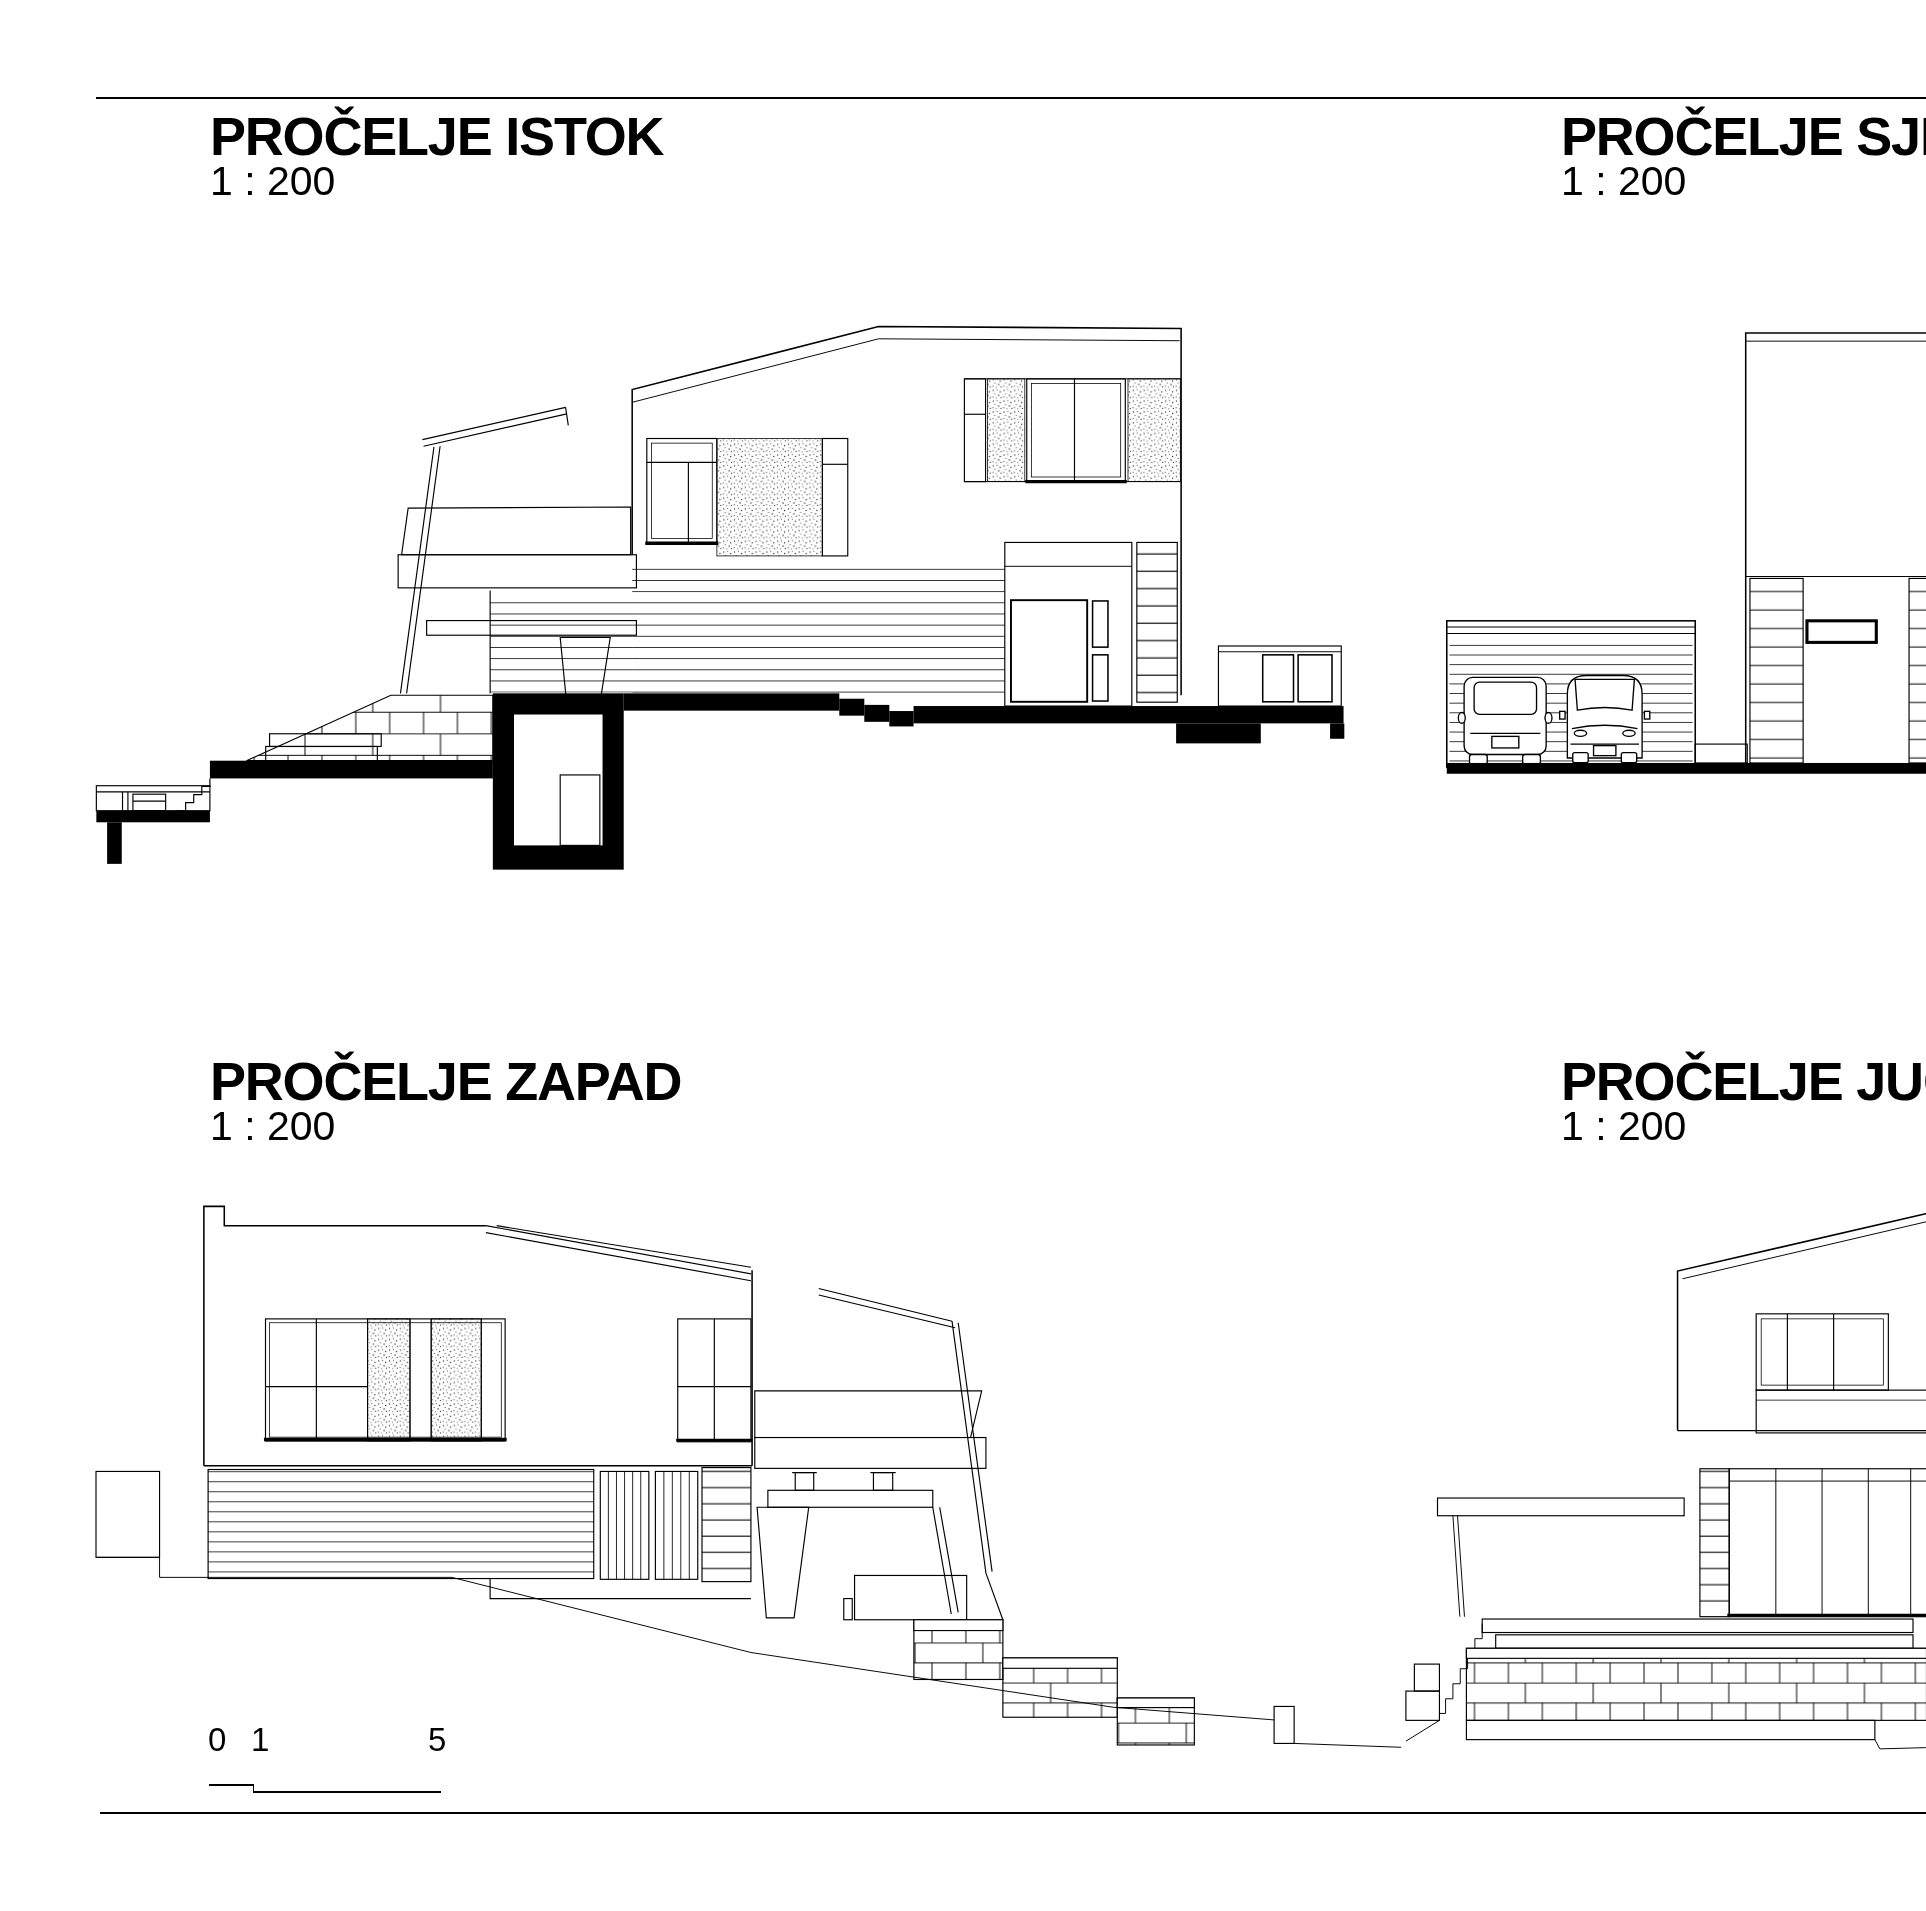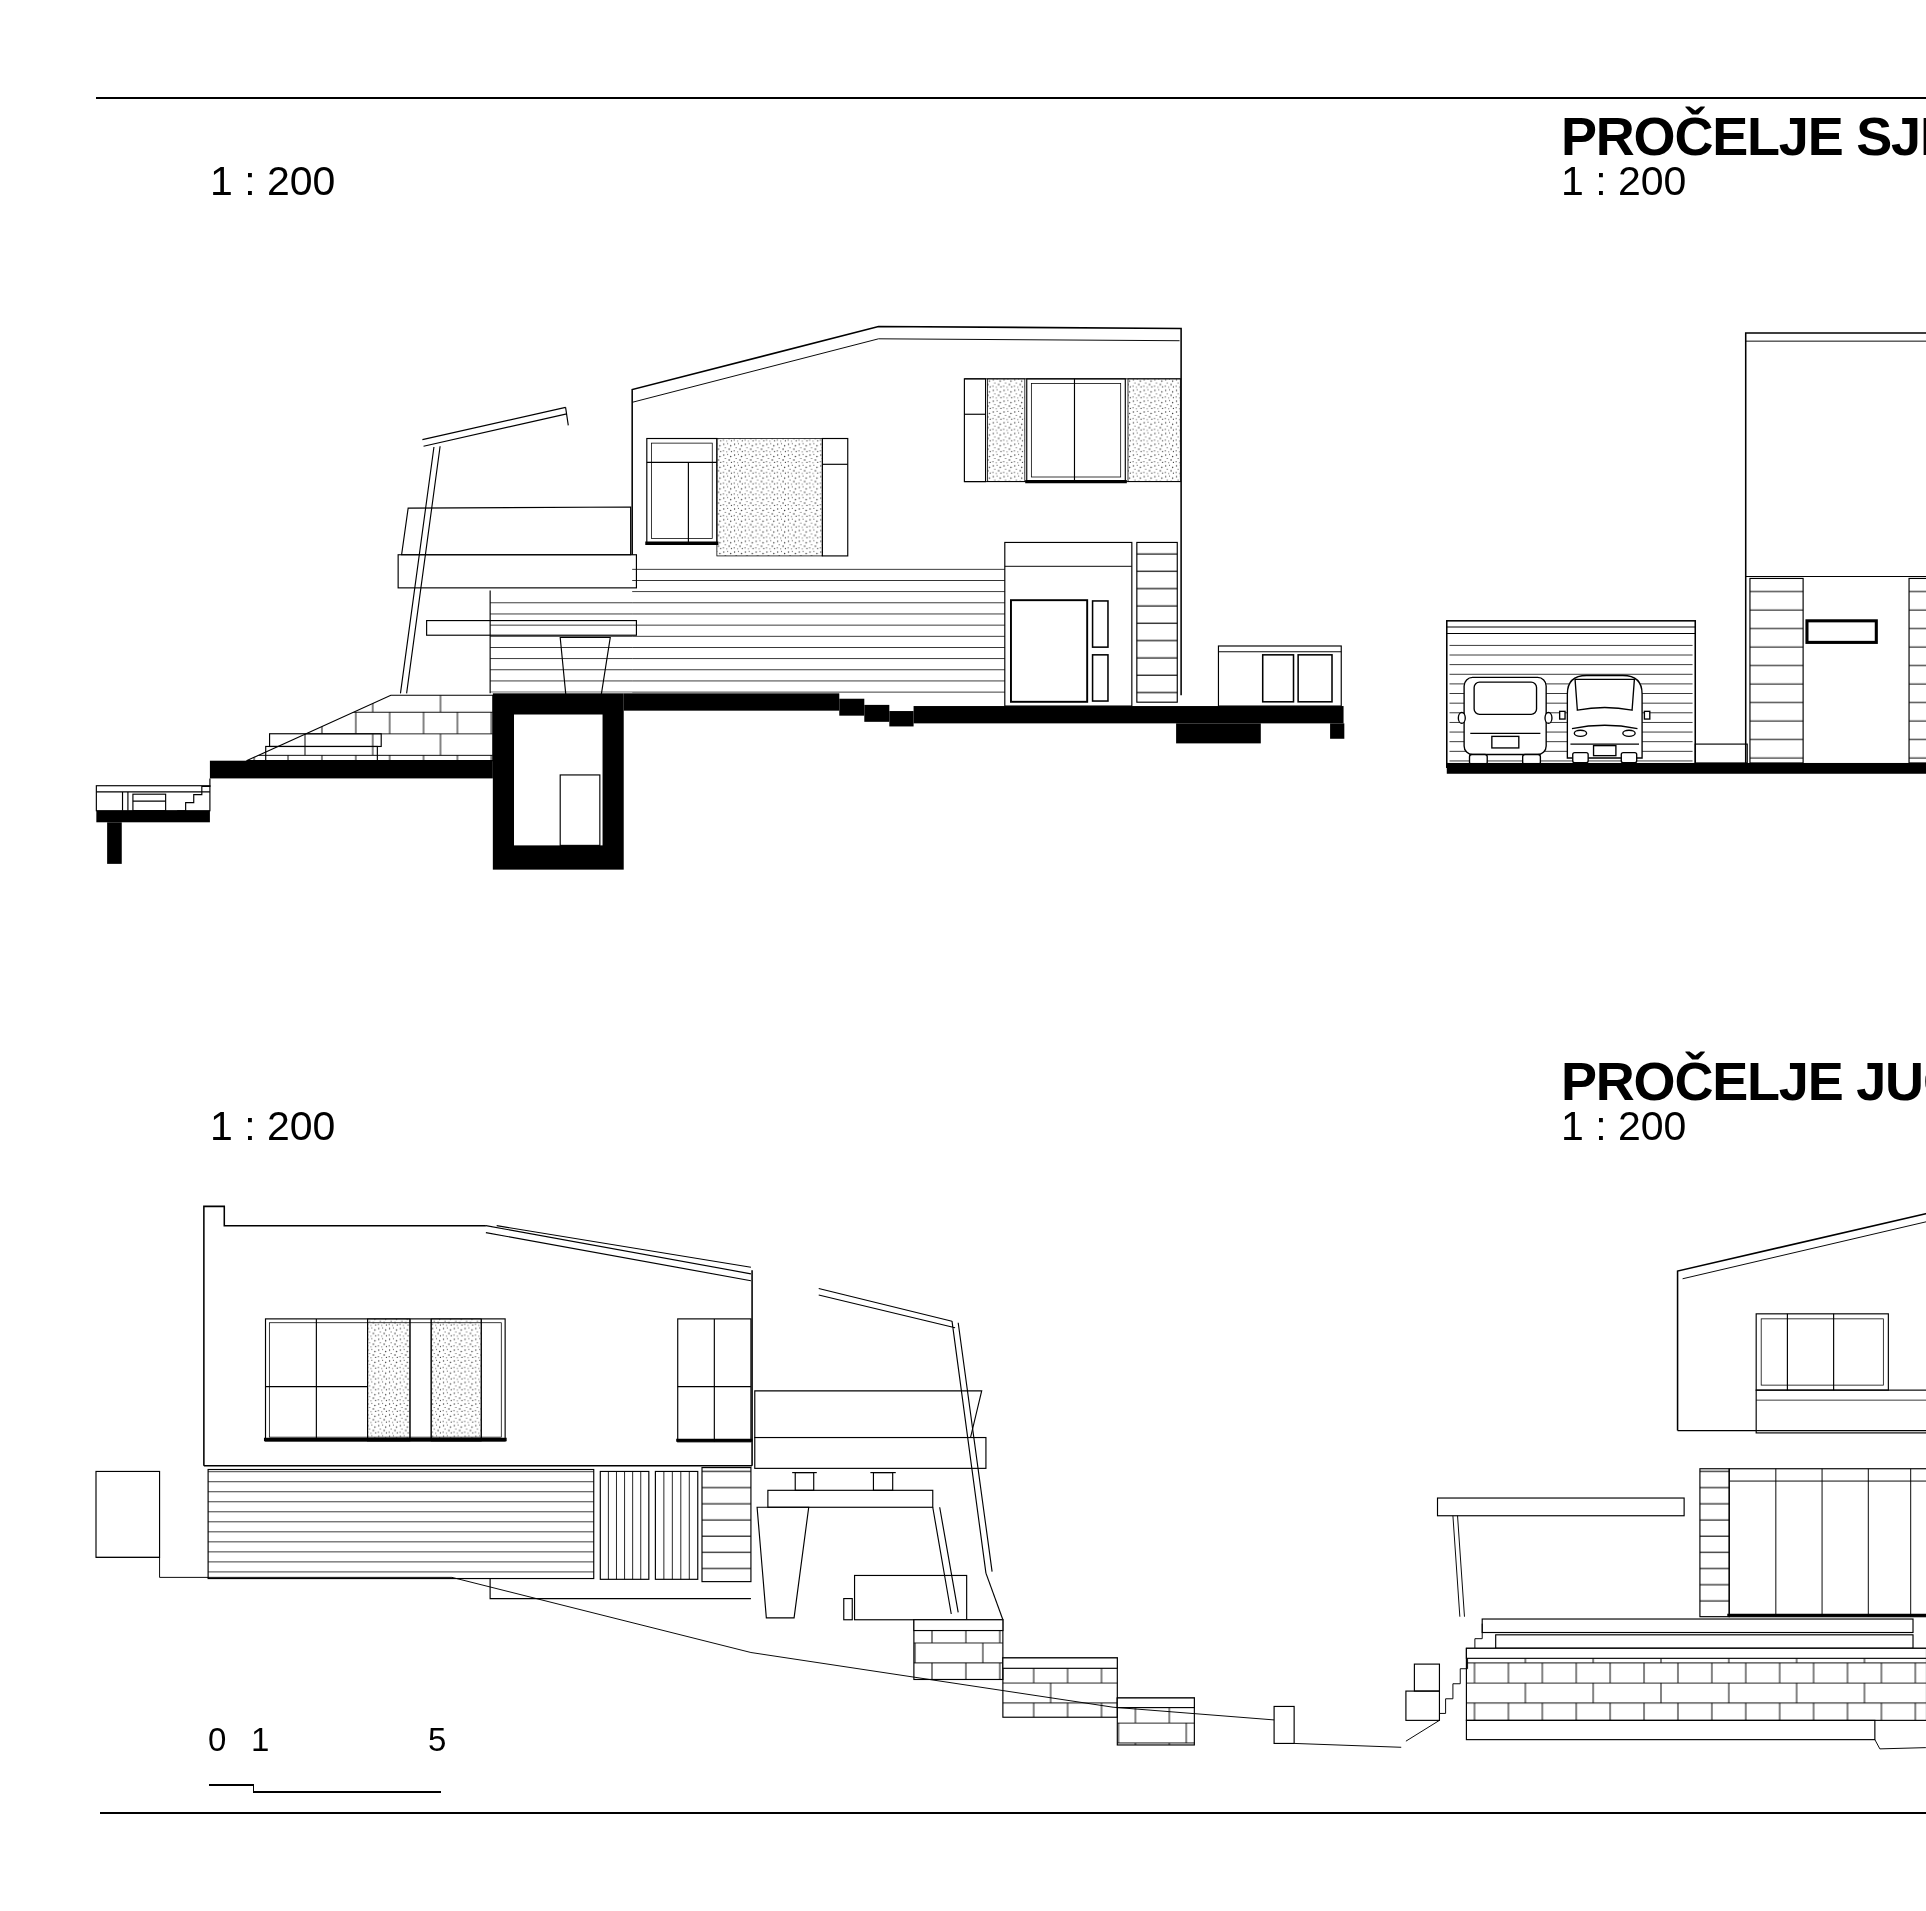--- a/index.html
+++ b/index.html
@@ -27,23 +27,25 @@
   .sbar-seg.b{left:254px;top:1791px;width:187px;height:1.5px;}
 </style>
 </head>
 <body>
 
 <div class="sheet">
 
   <div class="rule top"></div>
   <div class="rule bottom"></div>
 
+  <div class="ptitle t-east">PROČELJE ISTOK</div>
   <div class="pscale s-east">1 : 200</div>
   <div class="ptitle t-north">PROČELJE SJEVER</div>
   <div class="pscale s-north">1 : 200</div>
+  <div class="ptitle t-west">PROČELJE ZAPAD</div>
   <div class="pscale s-west">1 : 200</div>
   <div class="ptitle t-south">PROČELJE JUG</div>
   <div class="pscale s-south">1 : 200</div>
 
   <svg id="svg-east" class="drawing" viewBox="250 760 3300 1660" xmlns="http://www.w3.org/2000/svg">
     <defs>
       <pattern id="stip-e" width="28" height="28" patternUnits="userSpaceOnUse">
         <circle cx="4" cy="5" r="1.8" fill="#333"></circle>
           <circle cx="14" cy="3" r="1.4" fill="#333"></circle>
         <circle cx="22" cy="9" r="1.9" fill="#333"></circle>

